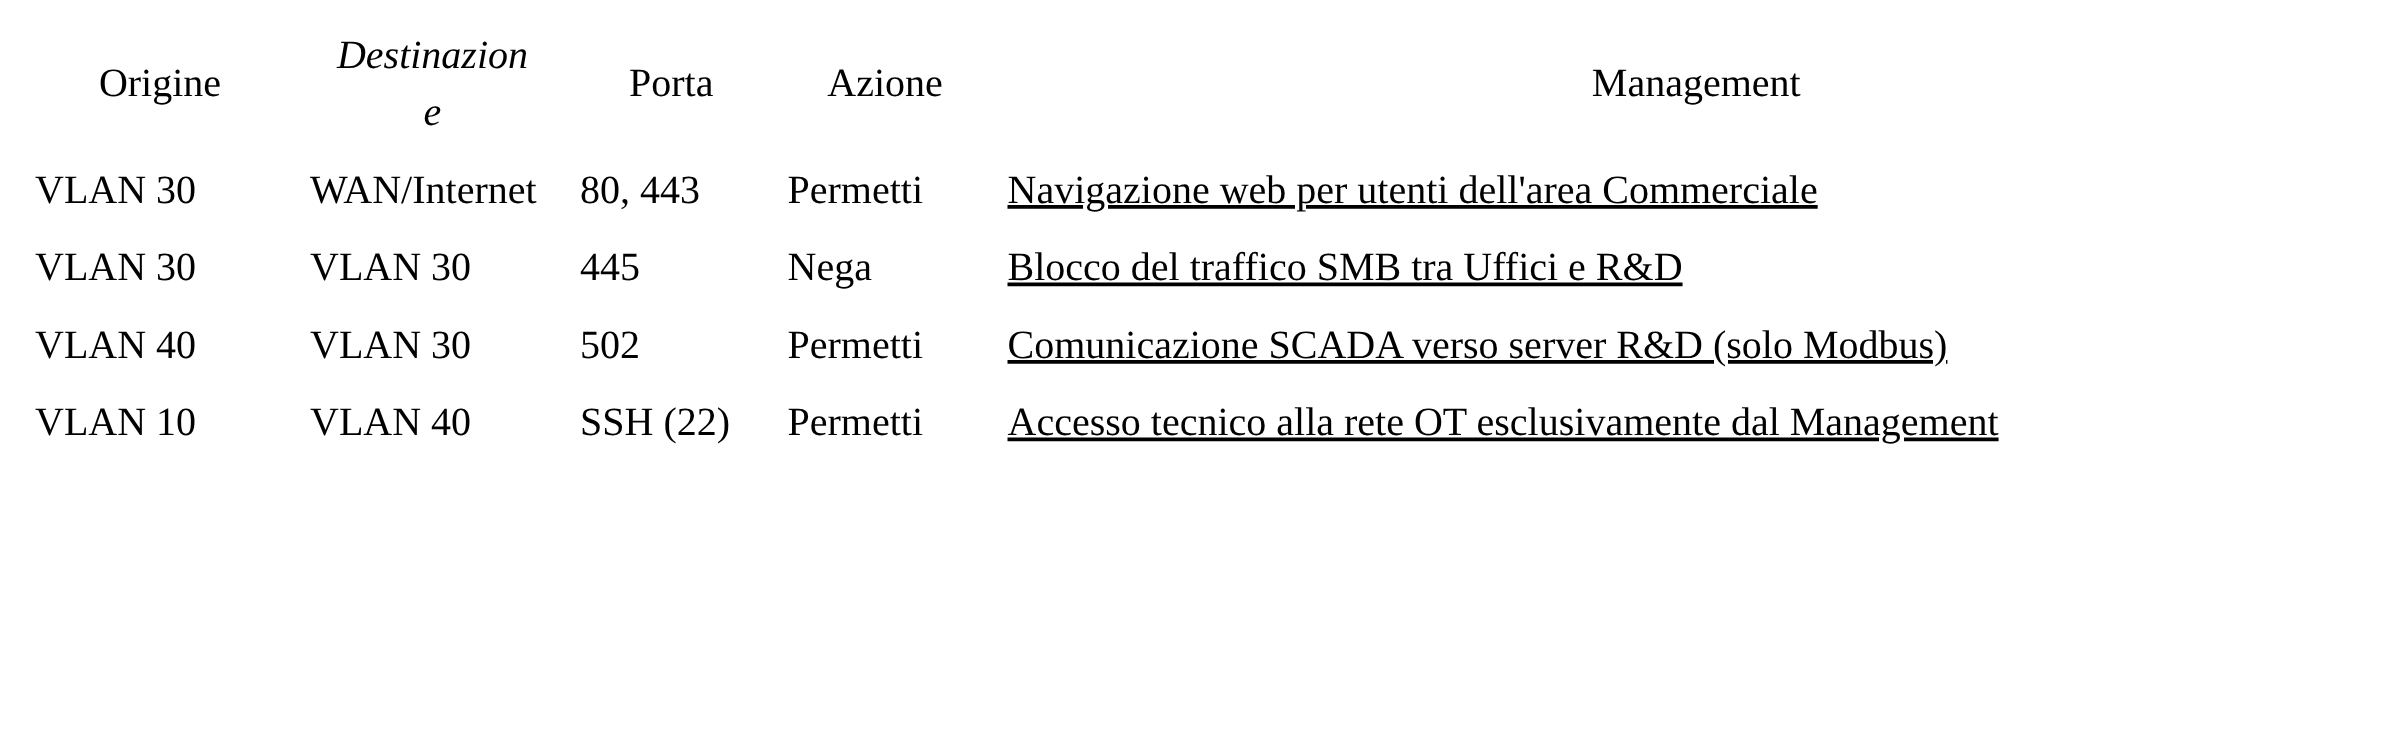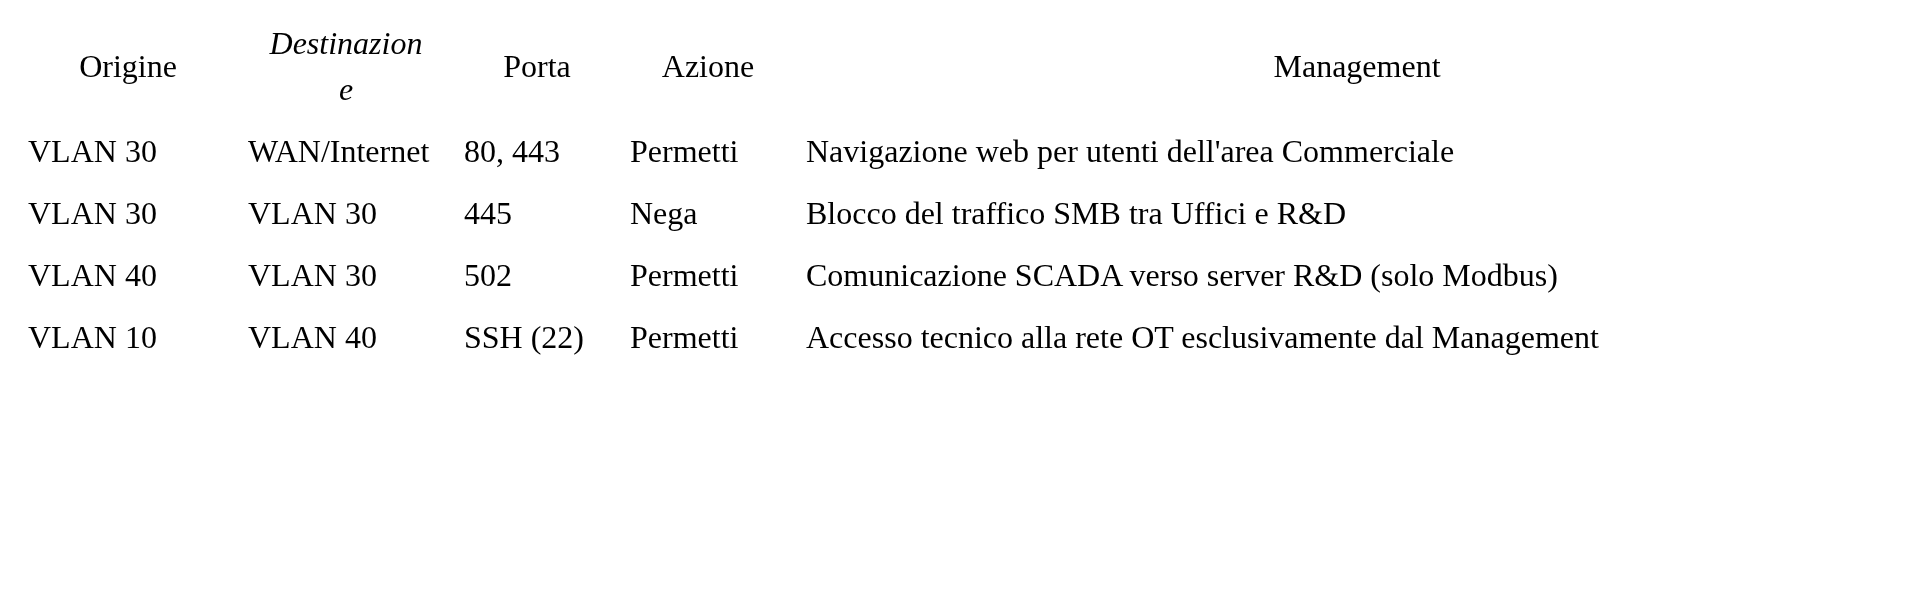--- a/index.html
+++ b/index.html
@@ -41,20 +41,21 @@
   
   .hdr-narrow {
     max-width: 160px;
     margin: 0 auto;
     overflow-wrap: anywhere;
     font-style: italic;
   }
   
   .desc-wrap {
     max-width: 968px;
+    text-decoration: underline;
   }
 </style>
 </head>
 <body style="background: rgb(255, 255, 255); color: rgb(0, 0, 0);">
 
 <div class="doc">
   <table class="rules">
     <colgroup>
       <col style="width:220px">
       <col style="width:216px">

